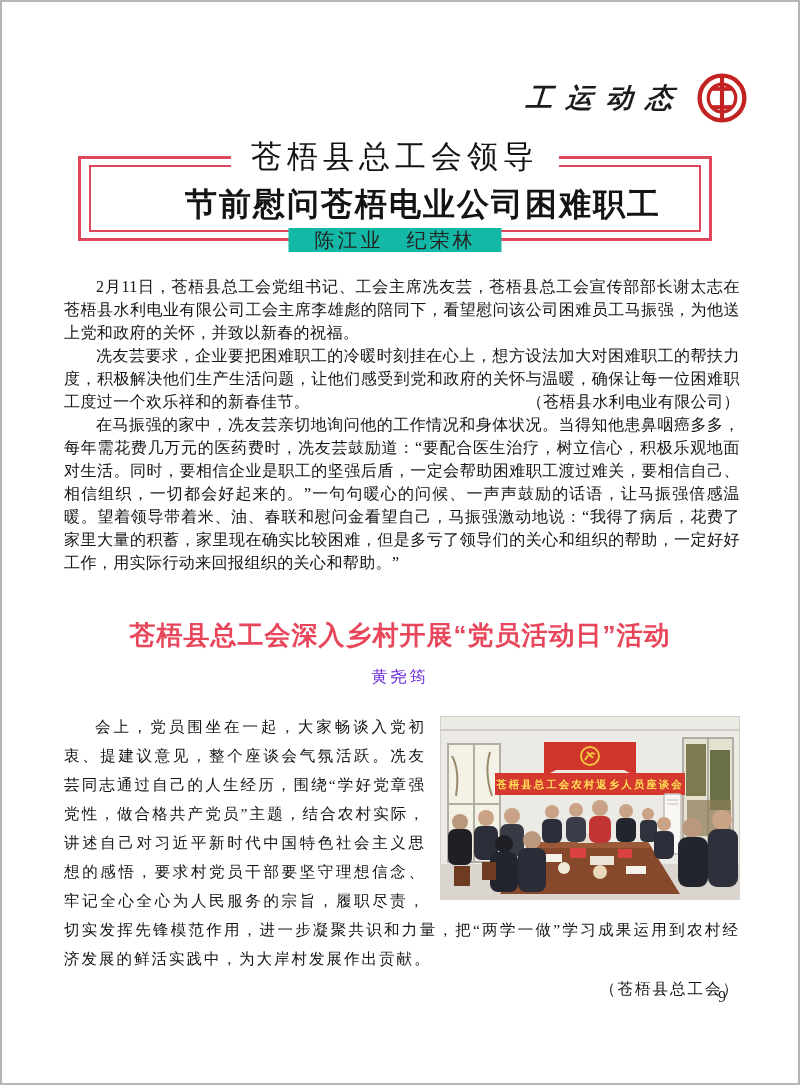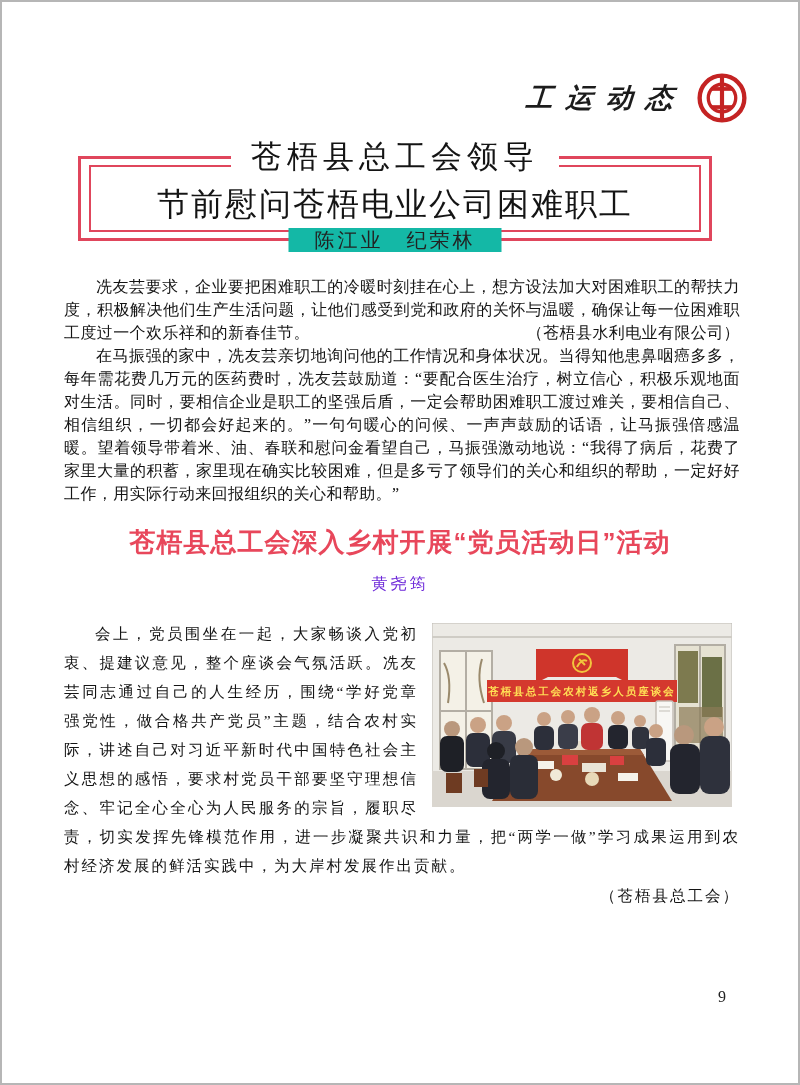--- a/index.html
+++ b/index.html
@@ -61,25 +61,26 @@
     font-size: 31px;
     letter-spacing: 5px;
     z-index: 2;
     line-height: 40px;
   }
   .a1-title-line2 {
     position: absolute;
     top: 24px;
     width: 100%;
     text-align: center;
-    font-weight: normal;
+    font-weight: bold;
     font-size: 32px;
     letter-spacing: 2px;
     white-space: nowrap;
     z-index: 2;
+    padding-left: 28px;
   }
   .a1-authors {
     position: absolute;
     bottom: -14px;
     left: 50%;
     transform: translateX(-50%);
     background: #14b8a6;
     padding: 0 26px;
     white-space: nowrap;
     font-family: "Liberation Sans", "DejaVu Sans", sans-serif;
@@ -95,21 +96,21 @@
     margin: 34px 58px 0 62px;
     font-size: 16px;
     line-height: 23px;
     text-align: justify;
     letter-spacing: 0.4px;
   }
   .a1-body p, .a2-body p { margin: 0; text-indent: 2em; }
   .attr-inline { float: right; text-indent: 0; }
 
   .a2-title {
-    margin-top: 20px;
+    margin-top: 44px;
     text-align: center;
     font-family: "Liberation Sans", "DejaVu Sans", sans-serif;
     font-weight: bold;
     font-size: 26px;
     letter-spacing: 1px;
     color: #e8475b;
     white-space: nowrap;
   }
   .a2-author {
     margin-top: 14px;
@@ -123,21 +124,21 @@
     margin: 24px 58px 0 62px;
     font-size: 15.5px;
     line-height: 29px;
     text-align: justify;
     letter-spacing: 2px;
   }
   .photo-wrap {
     float: right;
     width: 300px;
     height: 184px;
-    margin: 4px 8px 6px 14px;
+    margin: 4px 0 6px 14px;
     border-radius: 15px;
   }
   .photo-wrap svg { display: block; width: 100%; height: 100%; }
   .a2-attr {
     margin: 6px 58px 0 62px;
     text-align: right;
     font-size: 15.5px;
     letter-spacing: 2px;
   }
 
@@ -168,20 +169,21 @@
   </div>
 
   <div class="title-frame">
     <div class="title-frame-inner"></div>
     <div class="a1-title-line1">苍梧县总工会领导</div>
     <div class="a1-title-line2">节前慰问苍梧电业公司困难职工</div>
     <div class="a1-authors">陈江业　纪荣林</div>
   </div>
 
   <div class="a1-body">
+    <p>2月11日，苍梧县总工会党组书记、工会主席冼友芸，苍梧县总工会宣传部部长谢太志在苍梧县水利电业有限公司工会主席李雄彪的陪同下，看望慰问该公司困难员工马振强，为他送上党和政府的关怀，并致以新春的祝福。</p>
     <p><span>冼友芸要求，企业要把困难职工的冷暖时刻挂在心上，想方设法加大对困难职工的帮扶力度，积极解决他们生产生活问题，让他们感受到党和政府的关怀与温暖，确保让每一位困难职工度过一个欢乐祥和的新春佳节。</span><span class="attr-inline">（苍梧县水利电业有限公司）</span></p>
     <p>在马振强的家中，冼友芸亲切地询问他的工作情况和身体状况。当得知他患鼻咽癌多多，每年需花费几万元的医药费时，冼友芸鼓励道：“要配合医生治疗，树立信心，积极乐观地面对生活。同时，要相信企业是职工的坚强后盾，一定会帮助困难职工渡过难关，要相信自己、相信组织，一切都会好起来的。”一句句暖心的问候、一声声鼓励的话语，让马振强倍感温暖。望着领导带着米、油、春联和慰问金看望自己，马振强激动地说：“我得了病后，花费了家里大量的积蓄，家里现在确实比较困难，但是多亏了领导们的关心和组织的帮助，一定好好工作，用实际行动来回报组织的关心和帮助。”</p>
   </div>
 
   <div class="a2-title">苍梧县总工会深入乡村开展“党员活动日”活动</div>
   <div class="a2-author">黄尧筠</div>
 
   <div class="a2-body">
     <span class="photo-wrap">
       <svg viewBox="0 0 300 184" xmlns="http://www.w3.org/2000/svg">

